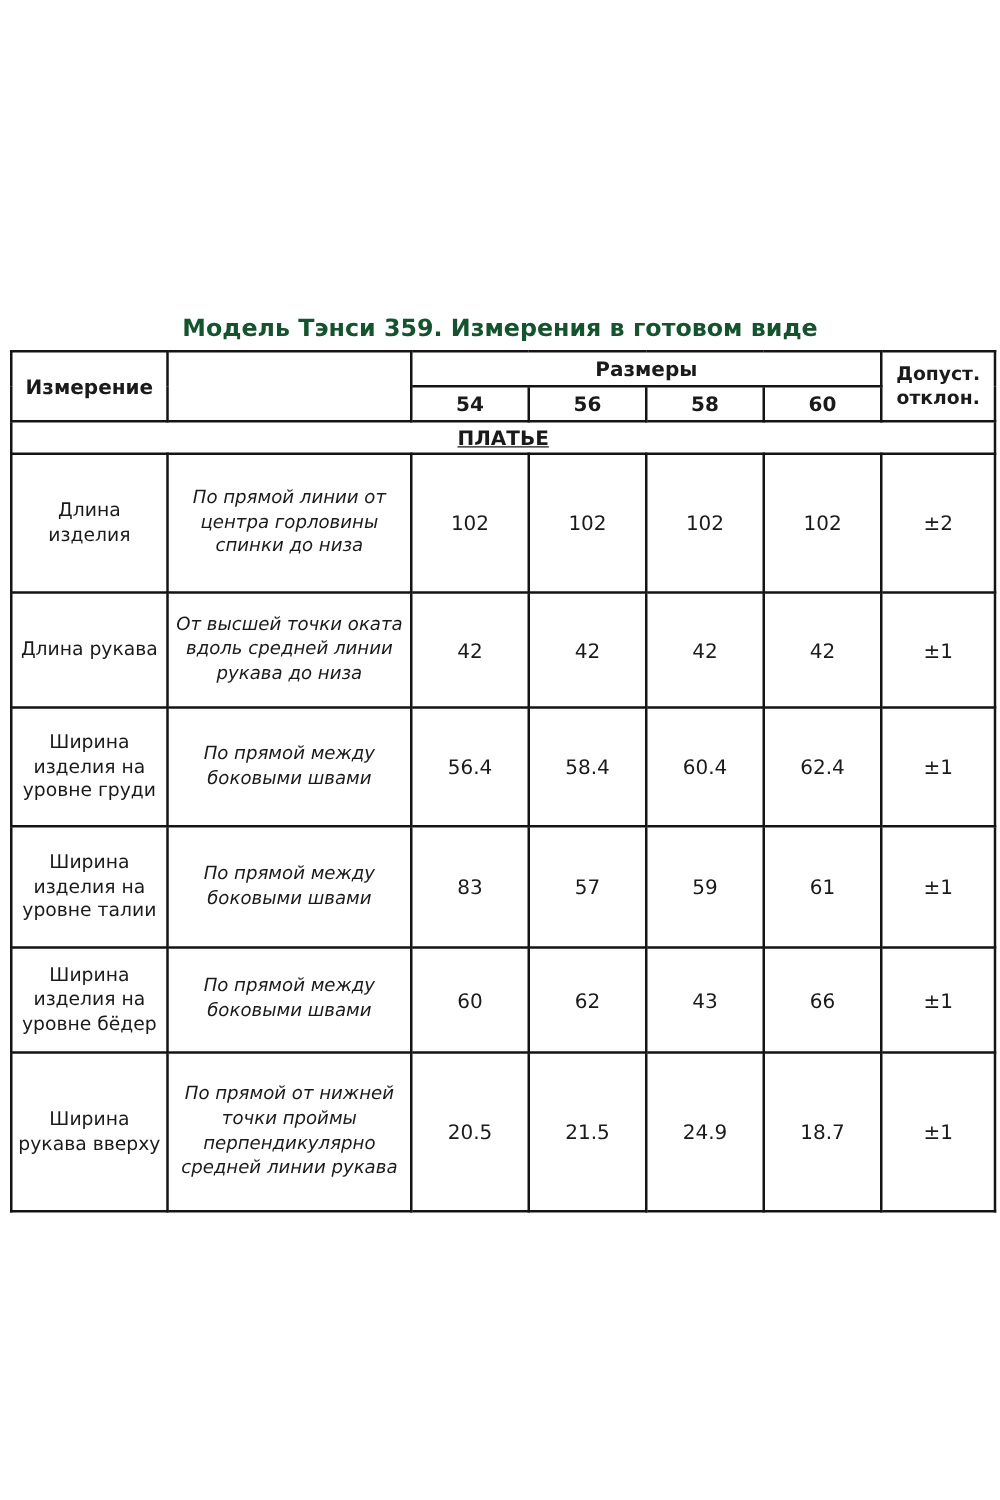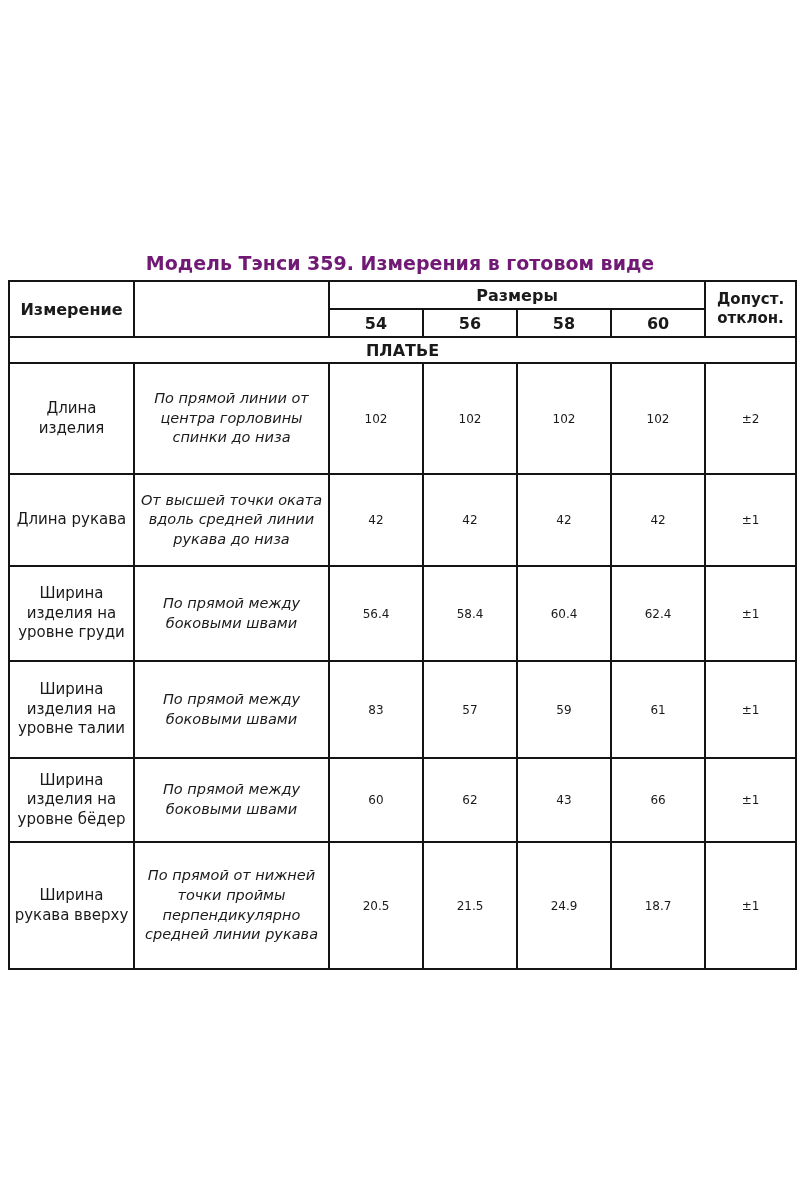--- a/index.html
+++ b/index.html
@@ -15,21 +15,21 @@
     box-sizing: border-box;
   }
   .page {
     padding-top: 252px;
   }
   .doc-title {
     font-size: 19px;
     font-weight: bold;
     text-align: center;
     margin: 0 0 6px 0;
-    color: #701a75;
+    color: #14532d;
     letter-spacing: 0px;
   }
   table.meas {
     border-collapse: collapse;
     margin-left: 8px;
     width: 787px;
     table-layout: fixed;
   }
   table.meas th, table.meas td {
     border: 2px solid #141414;
@@ -48,36 +48,36 @@
     font-weight: bold;
     font-size: 16px;
   }
   .hdr-small {
     font-weight: bold;
     font-size: 15px;
     line-height: 1.25;
   }
   tr.h1 { height: 28px; }
   tr.h2 { height: 28px; }
-  tr.section-row { height: 26px; }
+  tr.section-row { height: 26px; text-decoration: underline; }
   td.section-cell {
     font-weight: bold;
     font-size: 16px;
   }
   td.name-cell {
     font-size: 15px;
     line-height: 1.3;
   }
   td.desc-cell {
     font-style: italic;
     font-size: 14.5px;
     line-height: 1.35;
   }
   td.val-cell, td.tol-cell {
-    font-size: 12px;
+    font-size: 16px;
   }
   tr.r1 { height: 111px; }
   tr.r2 { height: 92px; }
   tr.r3 { height: 95px; }
   tr.r4 { height: 97px; }
   tr.r5 { height: 84px; }
   tr.r6 { height: 127px; }
 </style>
 </head>
 <body>

